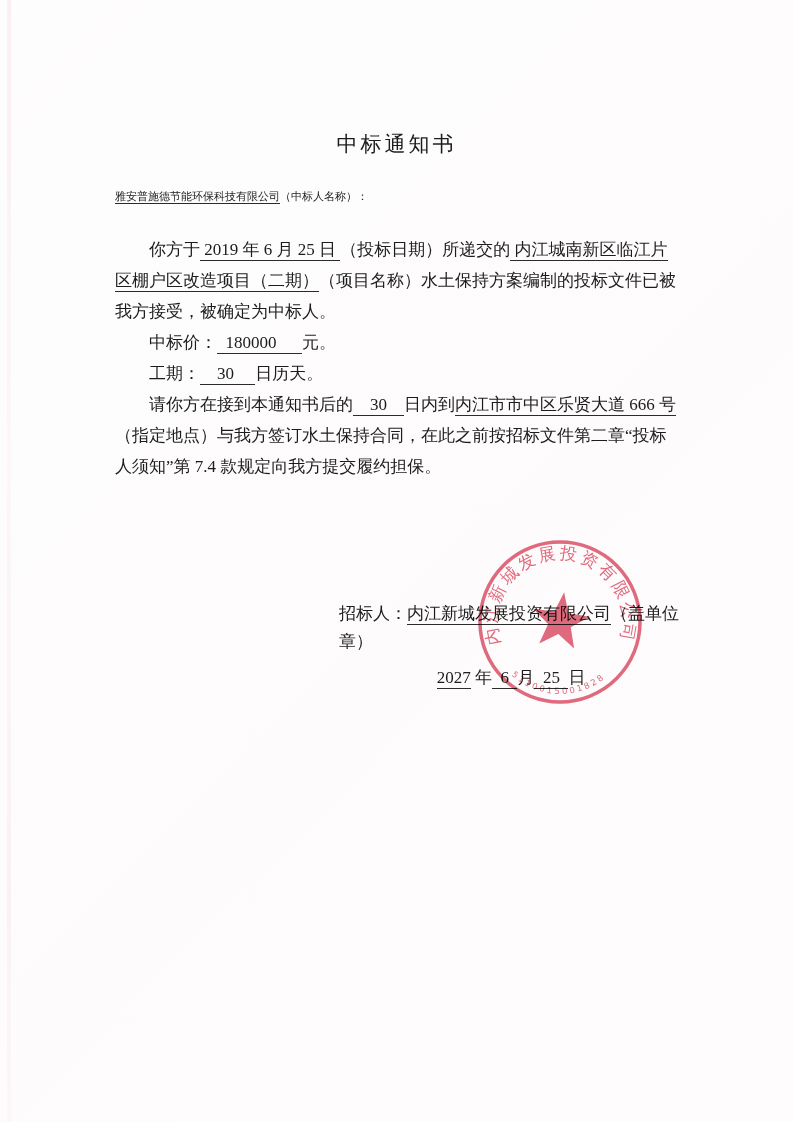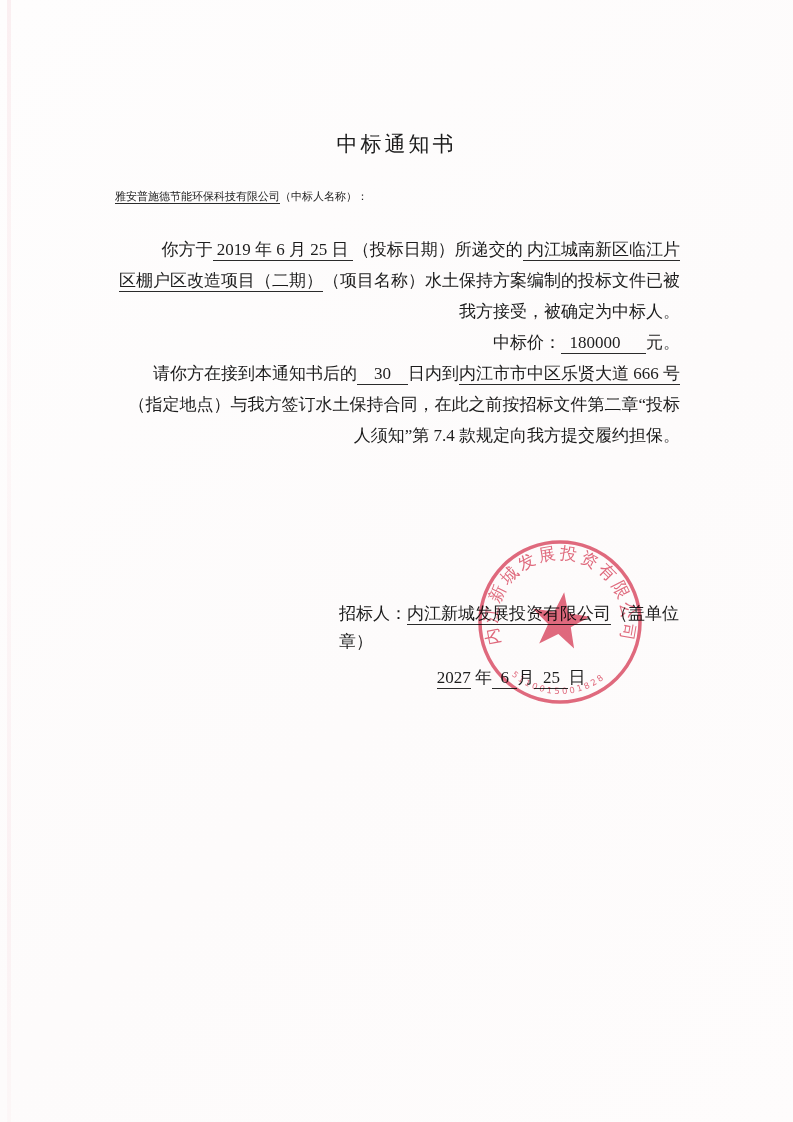--- a/index.html
+++ b/index.html
@@ -34,21 +34,20 @@
     left: 115px; top: 182px; width: 565px;
     font-size: 11px;
     line-height: 28px;
     white-space: pre-wrap;
   }
   .body-block {
     position: absolute;
     left: 115px; top: 234px; width: 565px;
     font-size: 17px;
     line-height: 31px;
-    text-align: right;
   }
   .body-block p {
     margin: 0;
     text-indent: 2em;
     white-space: pre-wrap;
   }
   .sig-block {
     position: absolute;
     left: 335px; top: 596px; width: 352px;
     font-size: 17px;
@@ -85,20 +84,21 @@
 <div class="page">
   <div class="scan-edge"></div>
 
   <div class="title">中标通知书</div>
 
   <div class="addressee"><span class="u">雅安普施德节能环保科技有限公司</span><span class="">（中标人名称）：</span></div>
 
   <div class="body-block">
     <p><span class="">你方于</span><span class="u"> 2019 年 6 月 25 日 </span><span class="">（投标日期）所递交的</span><span class="u"> 内江城南新区临江片区棚户区改造项目（二期）</span><span class="">（项目名称）水土保持方案编制的投标文件已被我方接受，被确定为中标人。</span></p>
     <p><span class="">中标价：</span><span class="u">  180000      </span><span class="">元。</span></p>
+    <p><span class="">工期：</span><span class="u">    30     </span><span class="">日历天。</span></p>
     <p><span class="">请你方在接到本通知书后的</span><span class="u">    30    </span><span class="">日内到</span><span class="u">内江市市中区乐贤大道 666 号</span><span class="">（指定地点）与我方签订水土保持合同，在此之前按招标文件第二章“投标人须知”第 7.4 款规定向我方提交履约担保。</span></p>
   </div>
 
   <div class="sig-block">
     <p class="sig-line"><span class="">招标人：</span><span class="u">内江新城发展投资有限公司</span><span class="">（盖单位章）</span></p>
     <p class="date-line"><span class="u">2027</span><span class=""> 年</span><span class="u">  6  </span><span class="">月</span><span class="u">  25  </span><span class="">日</span></p>
   </div>
 
   <svg class="stamp" viewBox="-95 -95 190 190" aria-hidden="true">
     <circle class="ring" r="80"></circle>

